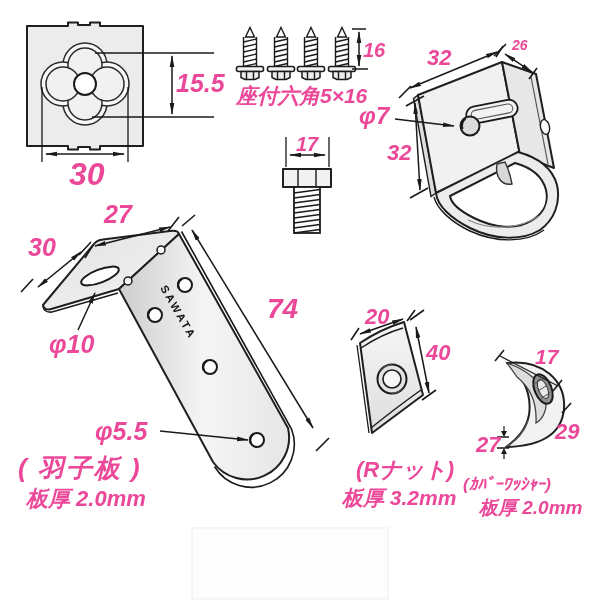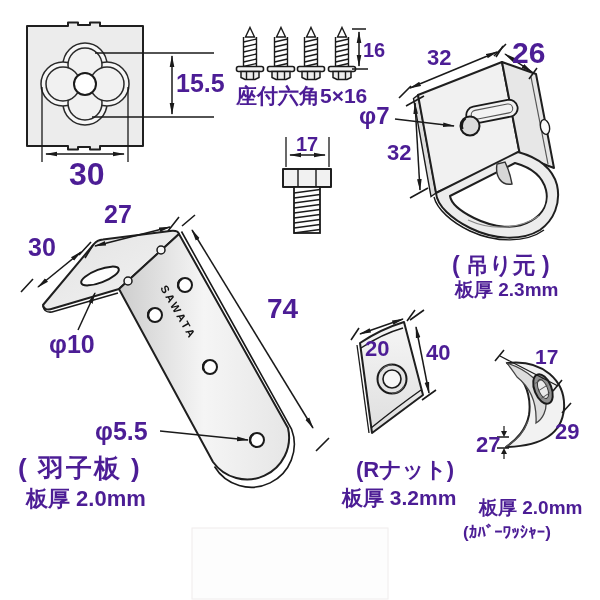--- a/index.html
+++ b/index.html
@@ -1,19 +1,19 @@
 <!DOCTYPE html>
 <html><head>
 <meta charset="utf-8">
 <style>
   html,body{margin:0;padding:0;background:#fff;}
   .stage{position:relative;width:600px;height:600px;background:#fff;overflow:hidden;
          font-family:"Liberation Sans","DejaVu Sans",sans-serif;}
   .stage svg{position:absolute;left:0;top:0;}
-  .lbl{position:absolute;white-space:nowrap;line-height:1;color:#4c1d95;font-weight:600;}
+  .lbl{position:absolute;white-space:nowrap;line-height:1;color:#ec4899;font-weight:600;font-style:italic;}
   .lbl.cjk{font-weight:600;}
   .part{stroke:#1f1f1f;stroke-width:2;stroke-linejoin:round;}
   .thin{stroke:#1a1a1a;stroke-width:1.4;fill:none;}
   .dim2{stroke:#1a1a1a;stroke-width:1.5;fill:none;marker-start:url(#ah);marker-end:url(#ah);}
   .dime{stroke:#1a1a1a;stroke-width:1.5;fill:none;marker-end:url(#ah);}
   .tick{stroke:#1a1a1a;stroke-width:1.6;fill:none;}
   .ldr{stroke:#1a1a1a;stroke-width:1.3;fill:none;}
 </style>
 </head>
 <body>
@@ -207,38 +207,36 @@
 
 <div class="lbl" style="left:176px;top:71px;font-size:25px;">15.5</div>
 <div class="lbl" style="left:69px;top:158px;font-size:32px;">30</div>
 
 <div class="lbl" style="left:363px;top:40px;font-size:20px;">16</div>
 <div class="lbl cjk" style="left:236px;top:85px;font-size:21px;">座付六角5×16</div>
 
 <div class="lbl" style="left:296px;top:134px;font-size:20px;">17</div>
 
 <div class="lbl" style="left:427px;top:47px;font-size:22px;">32</div>
-<div class="lbl" style="left:512px;top:38px;font-size:30px;">26</div>
+<div class="lbl" style="left:512px;top:38px;font-size:14px;">26</div>
 <div class="lbl" style="left:359px;top:104px;font-size:24px;">φ7</div>
 <div class="lbl" style="left:387px;top:142px;font-size:22px;">32</div>
-<div class="lbl cjk" style="left:452px;top:254px;font-size:23px;">( 吊り元 )</div>
-<div class="lbl cjk" style="left:455px;top:280px;font-size:19px;">板厚 2.3mm</div>
 
 <div class="lbl" style="left:104px;top:202px;font-size:25px;">27</div>
 <div class="lbl" style="left:28px;top:235px;font-size:25px;">30</div>
 <div class="lbl" style="left:49px;top:332px;font-size:25px;">φ10</div>
 <div class="lbl" style="left:267px;top:295px;font-size:28px;">74</div>
 <div class="lbl" style="left:95px;top:419px;font-size:25px;">φ5.5</div>
 <div class="lbl cjk" style="left:18px;top:455px;font-size:26px;letter-spacing:2px;">( 羽子板 )</div>
 <div class="lbl cjk" style="left:26px;top:488px;font-size:22px;">板厚 2.0mm</div>
 
-<div class="lbl" style="left:365px;top:306px;font-size:22px;margin-top:32px;">20</div>
+<div class="lbl" style="left:365px;top:306px;font-size:22px;">20</div>
 <div class="lbl" style="left:426px;top:342px;font-size:22px;">40</div>
 <div class="lbl cjk" style="left:356px;top:459px;font-size:22px;">(Rナット)</div>
 <div class="lbl cjk" style="left:342px;top:487px;font-size:21px;">板厚 3.2mm</div>
 
 <div class="lbl" style="left:535px;top:346px;font-size:21px;">17</div>
 <div class="lbl" style="left:555px;top:421px;font-size:22px;">29</div>
 <div class="lbl" style="left:476px;top:434px;font-size:22px;">27</div>
-<div class="lbl cjk" style="left:463px;top:476px;font-size:17px;margin-top:48px;">(ｶﾊﾞｰﾜｯｼｬｰ)</div>
+<div class="lbl cjk" style="left:463px;top:476px;font-size:17px;">(ｶﾊﾞｰﾜｯｼｬｰ)</div>
 <div class="lbl cjk" style="left:479px;top:498px;font-size:19px;">板厚 2.0mm</div>
 
 </div>
 
 </body></html>

